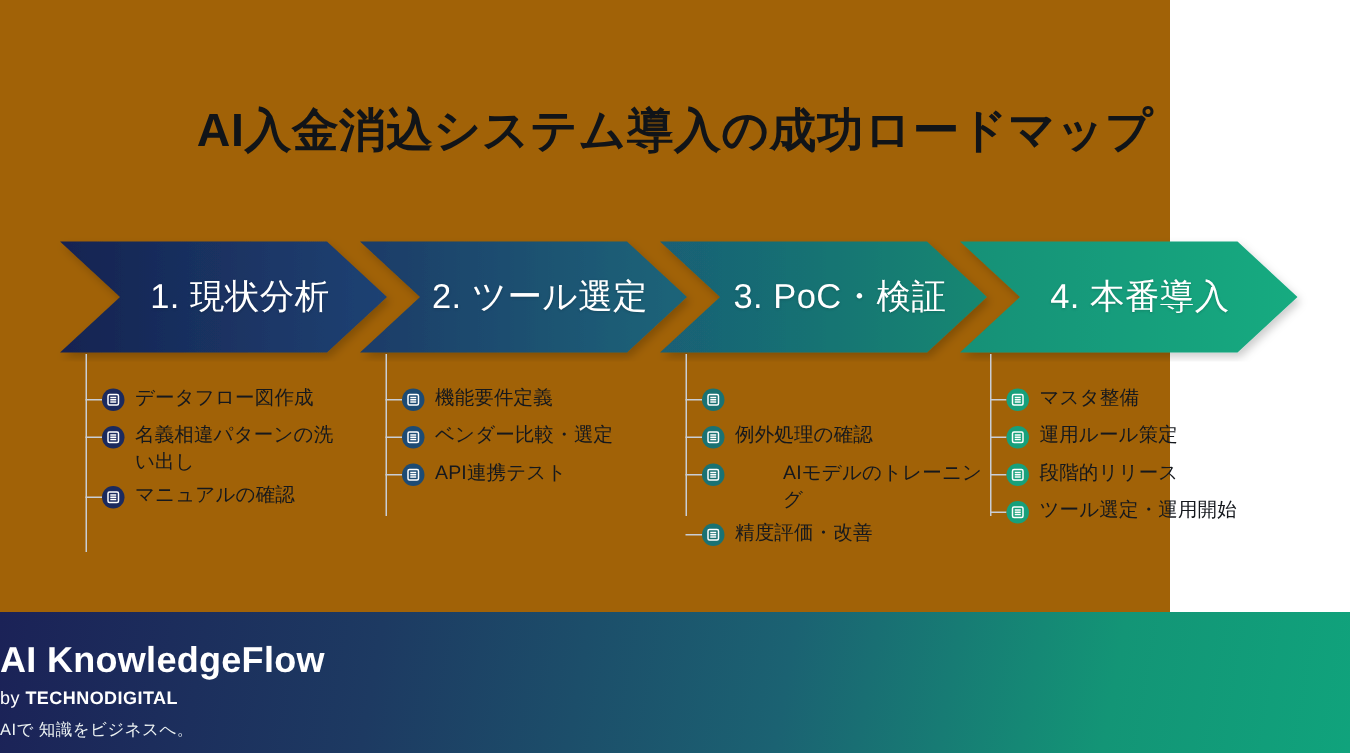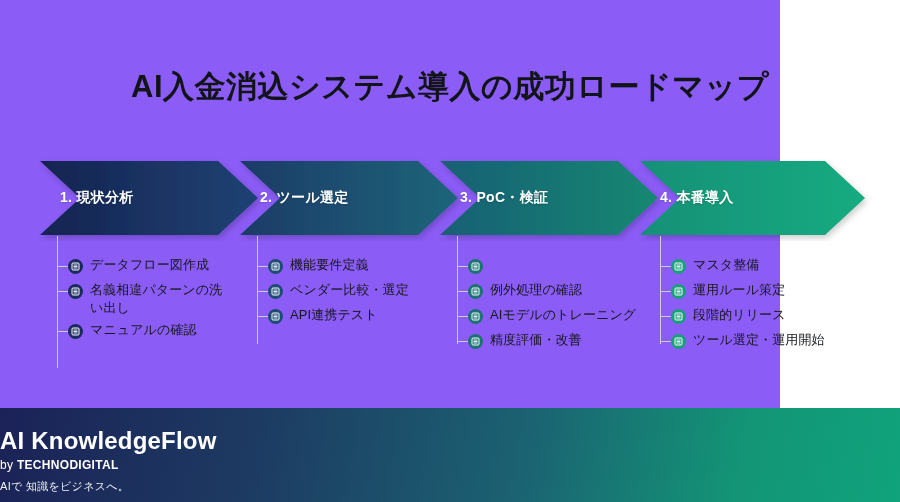--- a/index.html
+++ b/index.html
@@ -12,21 +12,21 @@
     background: #ffffff;
     font-family: "Liberation Sans", "DejaVu Sans", sans-serif;
     overflow: hidden;
     position: relative;
   }
 
   #slide {
     position: relative;
     width: 780px;
     height: 502px;
-    background: #8b5cf6;
+    background: #a16207;
   }
 
   
   #title {
     position: absolute;
     top: 68px;
     left: 0;
     width: 900px;
     text-align: center;
     font-size: 31px;
@@ -46,23 +46,24 @@
     height: 86px;
   }
   #arrow-band svg {
     display: block;
   }
   .arrow-label {
     position: absolute;
     top: 179px;
     height: 36px;
     line-height: 36px;
-    font-size: 14px;
-    font-weight: bold;
+    font-size: 23px;
+    font-weight: normal;
     color: #ffffff;
+    text-align: center;
     white-space: nowrap;
     letter-spacing: 0.3px;
     text-shadow: 0 1px 2px rgba(0,0,0,0.18);
   }
 
   
   #columns {
     position: absolute;
     top: 234px;
     left: 0;
@@ -320,21 +321,21 @@
         <div class="item">
           <span class="item-connector"></span>
           <span class="bullet" style="background:#1a7273;">
             <svg width="15" height="15" viewBox="0 0 15 15">
                 <rect x="4" y="4" width="7" height="7" rx="1" fill="none" stroke="#ffffff" stroke-width="1"></rect>
                 <line x1="5.5" y1="6" x2="9.5" y2="6" stroke="#ffffff" stroke-width="0.9"></line>
                 <line x1="5.5" y1="7.5" x2="9.5" y2="7.5" stroke="#ffffff" stroke-width="0.9"></line>
                 <line x1="5.5" y1="9" x2="9.5" y2="9" stroke="#ffffff" stroke-width="0.9"></line>
               </svg>
           </span>
-          <span class="item-label" style="max-width:185px;">AIモデルのトレーニング</span>
+          <span class="item-label" style="max-width:185px;margin-left:32px;">AIモデルのトレーニング</span>
         </div>
         <div class="item">
           <span class="item-connector"></span>
           <span class="bullet" style="background:#1a7273;">
             <svg width="15" height="15" viewBox="0 0 15 15">
                 <rect x="4" y="4" width="7" height="7" rx="1" fill="none" stroke="#ffffff" stroke-width="1"></rect>
                 <line x1="5.5" y1="6" x2="9.5" y2="6" stroke="#ffffff" stroke-width="0.9"></line>
                 <line x1="5.5" y1="7.5" x2="9.5" y2="7.5" stroke="#ffffff" stroke-width="0.9"></line>
                 <line x1="5.5" y1="9" x2="9.5" y2="9" stroke="#ffffff" stroke-width="0.9"></line>
               </svg>

